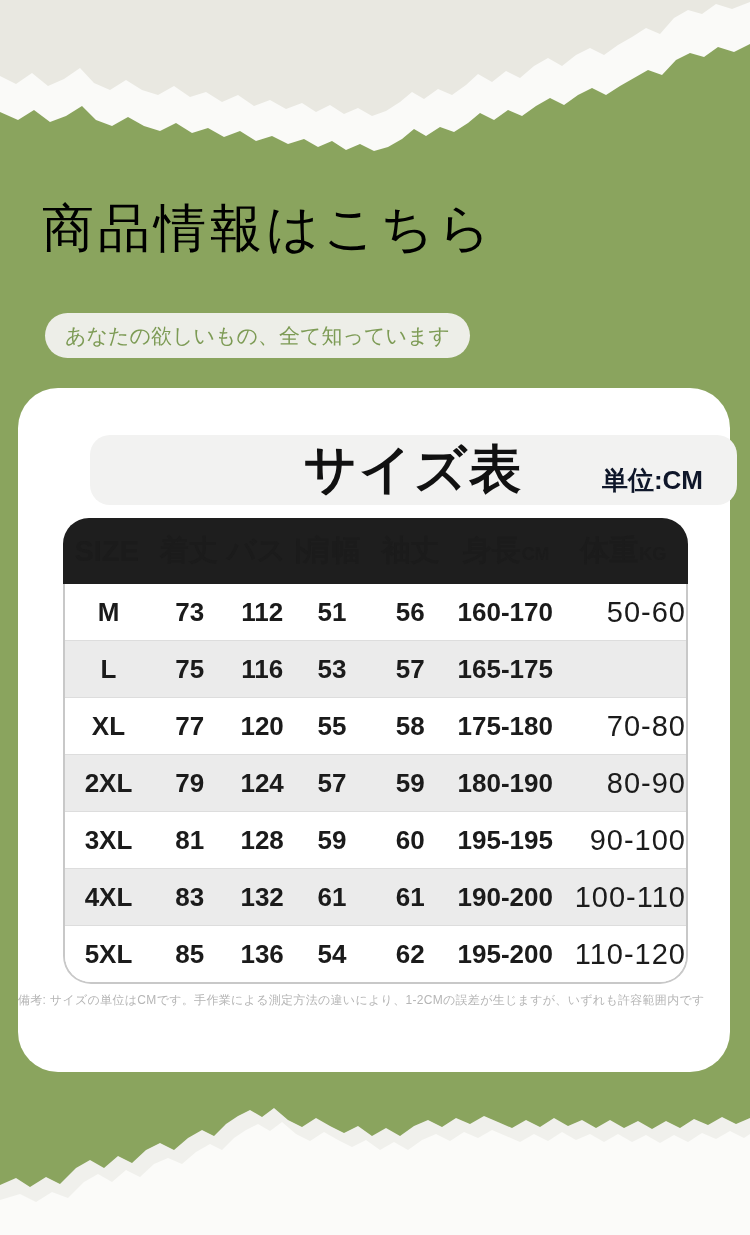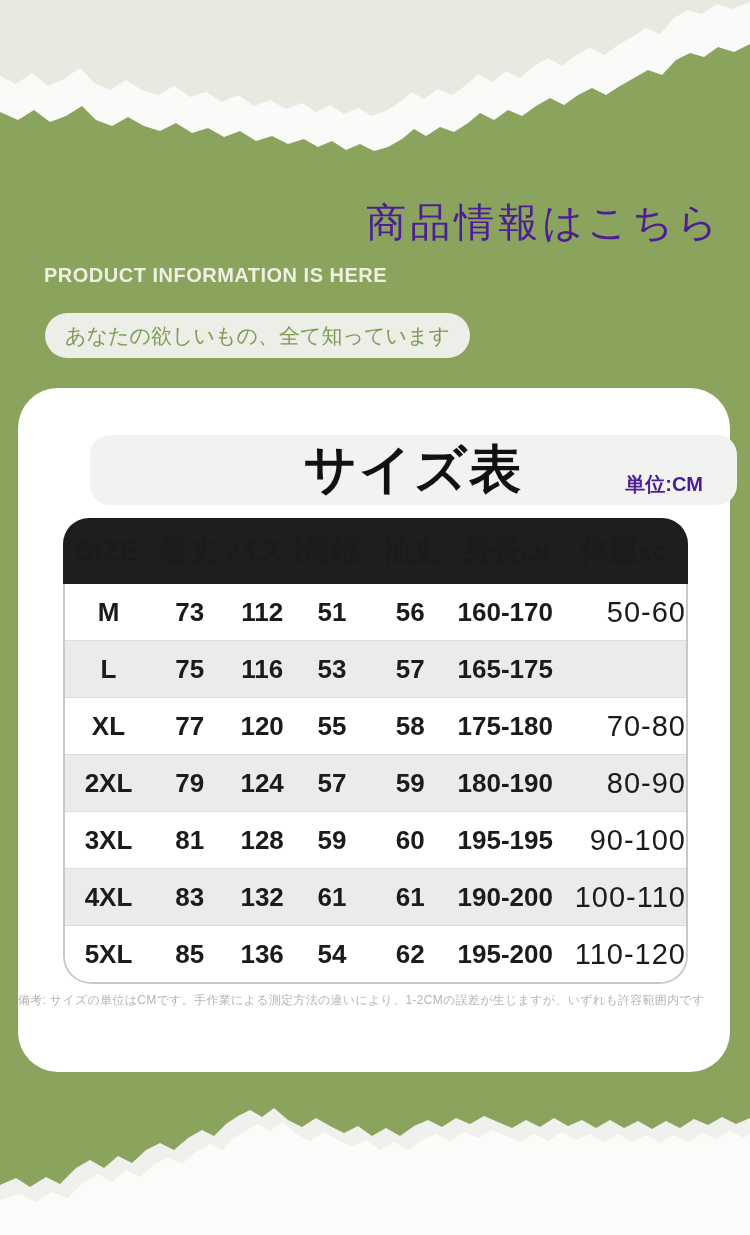--- a/index.html
+++ b/index.html
@@ -21,22 +21,22 @@
     background:var(--background-green,#8AA45E);
     font-family:"Liberation Sans", sans-serif;
   }
   .page{position:absolute;inset:0;}
   svg.torn{position:absolute;left:0;display:block;pointer-events:none;}
   svg.torn.top{top:0;}
   svg.torn.bottom{top:1070px;}
 
   .hero{position:absolute;left:42px;top:200px;width:680px;}
   .hero-title{
-    margin:0;color:#4c1d95;font-size:40px;font-weight:500;
-    letter-spacing:4px;line-height:1.1;white-space:nowrap;text-align:right;
+    margin:0;color:#000000;font-size:52px;font-weight:500;
+    letter-spacing:4px;line-height:1.1;white-space:nowrap;
   }
   .hero-subtitle{
     margin:20px 0 0 2px;color:#EEF0E4;font-size:20px;font-weight:bold;
     letter-spacing:0.5px;white-space:nowrap;
   }
   .tagline-pill{
     position:absolute;left:45px;top:313px;height:45px;
     display:inline-flex;align-items:center;padding:0 20px;
     background:var(--pill-bg,#EDEEE8);border-radius:23px;
     color:var(--pill-text-green,#7D9B55);font-size:21px;font-weight:500;
@@ -51,21 +51,21 @@
     position:absolute;left:32px;top:47px;width:647px;height:70px;
     background:var(--band-gray,#F2F2F1);border-radius:20px;margin-left:40px;
   }
   .title-band .card-title{
     position:absolute;left:0;right:0;top:0;bottom:0;
     display:flex;align-items:center;justify-content:center;
     font-size:52px;font-weight:600;color:#111;letter-spacing:2px;
   }
   .title-band .unit-label{
     position:absolute;right:34px;bottom:7px;
-    font-size:20px;font-weight:bold;color:#4c1d95;
+    font-size:26px;font-weight:bold;color:#0f172a;
   }
 
   .size-table{position:absolute;left:45px;top:130px;width:625px;}
   .t-header{
     display:flex;align-items:center;height:66px;
     background:var(--header-black,#1E1E1E);
     border-radius:26px 26px 0 0;color:#fff;
   }
   .t-header .cell{font-size:29px;font-weight:bold;white-space:nowrap;}
   .t-header .cell .unit{font-size:18px;font-weight:bold;margin-left:1px;}
@@ -98,21 +98,20 @@
 
 <div class="page">
 
   <svg class="torn top" width="750" height="210" viewBox="0 0 750 210" aria-hidden="true">
     <polygon fill="#FAFAF8" points="0,0 750,0 750,44 734,52 718,47 704,57 690,53 676,60 662,75 648,70 634,78 620,86 606,95 592,88 578,95 564,105 550,98 536,106 522,116 508,110 494,120 480,113 468,123 454,132 440,127 426,136 414,129 402,139 388,147 374,151 360,144 346,150 332,141 318,147 304,139 288,144 272,136 256,141 240,131 224,137 208,128 192,133 176,123 160,131 144,126 128,117 112,126 96,120 82,106 66,116 50,122 34,110 18,120 0,112"></polygon>
     <polygon fill="#E9E8E1" points="0,0 750,0 750,2 732,9 716,4 702,14 688,10 674,18 660,34 646,28 632,37 618,45 604,55 590,48 576,55 562,66 548,58 534,66 520,78 506,71 492,82 478,74 466,85 452,95 438,89 424,99 412,92 400,102 386,111 372,116 358,108 344,114 330,105 316,112 302,103 286,109 270,100 254,106 238,95 222,102 206,92 190,97 174,86 158,95 142,90 126,80 110,90 94,83 80,68 64,79 48,86 32,73 16,84 0,76"></polygon>
   </svg>
 
   <div class="hero">
     <h1 class="hero-title">商品情報はこちら</h1>
-    <p class="hero-subtitle">PRODUCT INFORMATION IS HERE</p>
   </div>
   <div class="tagline-pill">
     <span>あなたの欲しいもの、全て知っています</span>
   </div>
 
   <div class="size-card">
     <div class="title-band">
       <div class="card-title">サイズ表</div>
       <div class="unit-label">単位:CM</div>
     </div>

